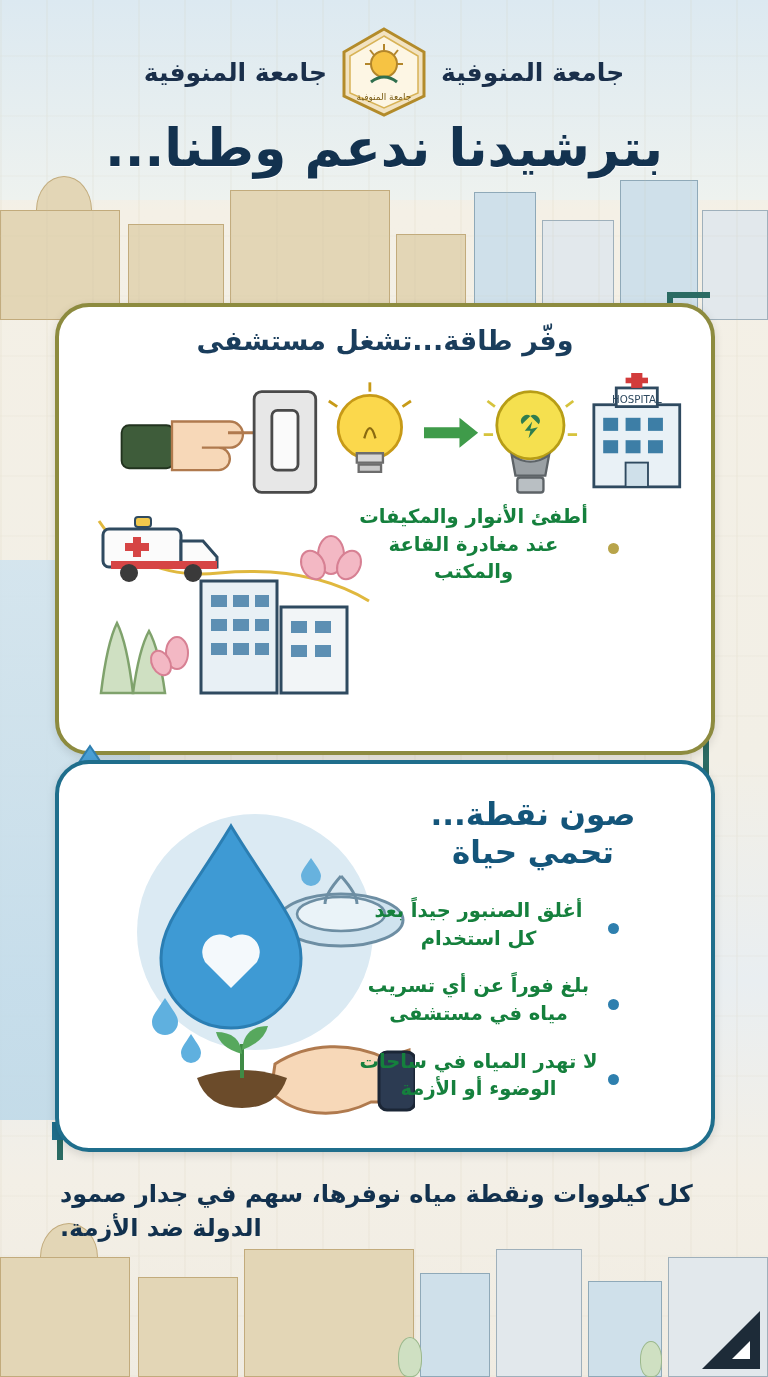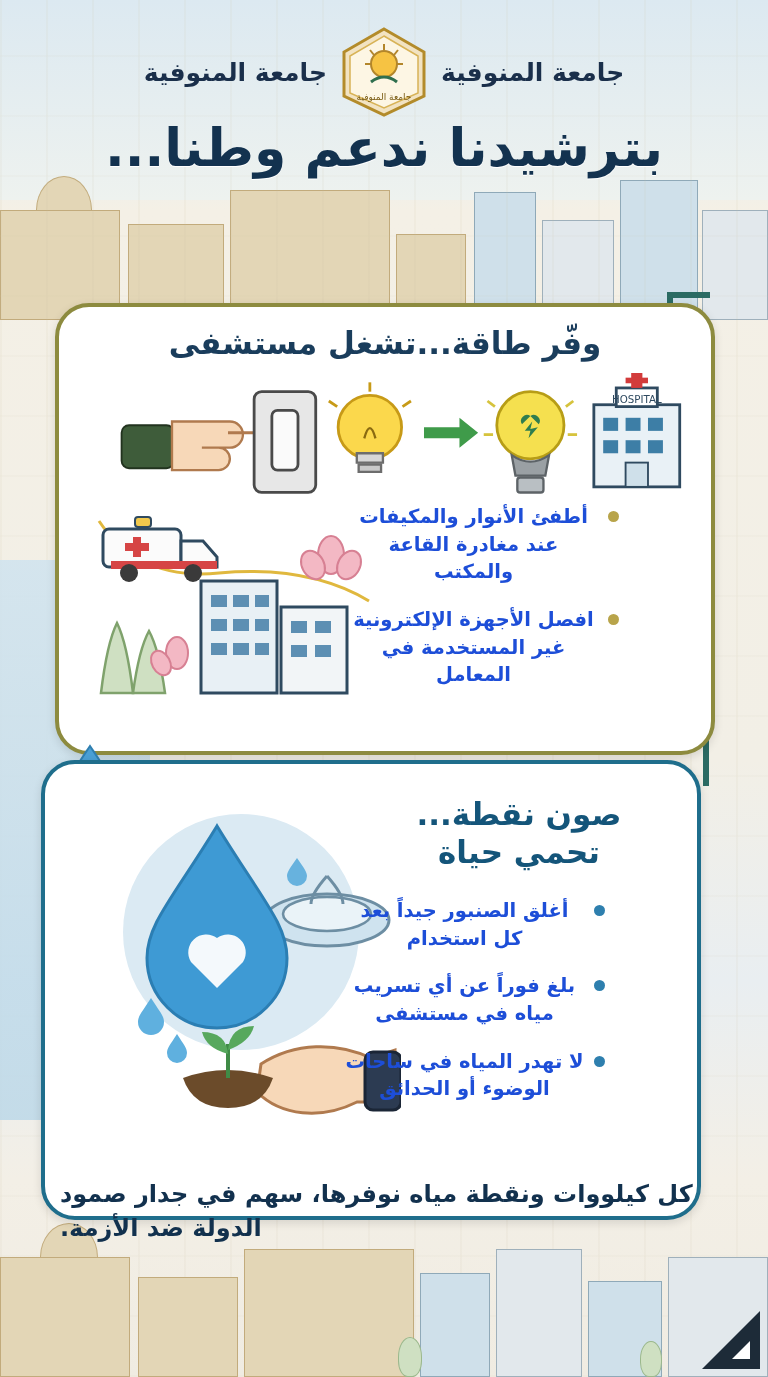--- a/index.html
+++ b/index.html
@@ -78,44 +78,44 @@
     position:absolute;
     background:#ffffff;
     border-radius:34px;
     box-shadow:0 3px 10px rgba(0,0,0,.12);
   }
   #energy-card {
     left:55px; top:303px; width:660px; height:452px;
     border:4px solid #8d8b3f;
   }
   #water-card {
-    left:41px; top:760px; width:660px; height:460px;
+    left:55px; top:760px; width:660px; height:392px;
     border:4px solid #1f6e8c;
   }
   .card-title {
     position:absolute; left:0; right:0; top:18px;
-    text-align:center; font-size:31px; font-weight:bold;
+    text-align:center; font-size:27px; font-weight:bold;
   }
   #energy-card .card-title { color:#1a3d5c; }
 
   .wtitle {
     position:absolute; right:28px; top:32px; width:300px;
     text-align:center; font-size:31px; font-weight:bold; color:#14557a;
     line-height:1.22;
   }
 
   
   ul.tips {
     list-style:none; margin:0; padding:0;
     position:absolute;
   }
   ul.tips li {
-    display:flex; align-items:flex-start; gap:10px;
+    display:flex; align-items:center; gap:10px;
     margin-bottom:20px;
-    font-size:19.5px; line-height:1.42; color:#1d4ed8; font-weight:600;
+    font-size:19.5px; line-height:1.42; color:#15803d; font-weight:600;
     text-align:center;
     justify-content:flex-start;
   }
   ul.tips li .dot {
     width:11px; height:11px; border-radius:50%;
     margin-top:8px; flex:0 0 auto;
   }
   #energy-tips { right:92px; top:196px; width:270px; }
   #energy-tips .dot { background:#b8a44a; }
   #energy-tips li span.txt { display:block; width:100%; }
@@ -335,24 +335,20 @@
         <ellipse cx="80" cy="160" rx="9" ry="13" transform="rotate(-28 80 160)"></ellipse>
       </g>
     </g>
   </svg>
 
   <ul class="tips" id="energy-tips">
     <li>
         <span class="dot"></span>
         <span class="txt">أطفئ الأنوار والمكيفات عند مغادرة القاعة والمكتب</span>
       </li>
-    <li>
-        <span class="dot"></span>
-        <span class="txt">افصل الأجهزة الإلكترونية غير المستخدمة في المعامل</span>
-      </li>
   </ul>
 </section>
 
 <svg style="position:absolute;left:68px;top:742px;" width="44" height="52">
   <path d="M22 4 C34 22 40 30 40 38 a18 18 0 0 1 -36 0 c0 -8 6 -16 18 -34 z" fill="#4a9fd4" stroke="#2f7fb0" stroke-width="2"></path>
 </svg>
 
 <section class="card" id="water-card">
   <div class="wtitle">
     <div>صون نقطة...</div>
@@ -396,19 +392,19 @@
     <li>
         <span class="dot"></span>
         <span class="txt">أغلق الصنبور جيداً بعد كل استخدام</span>
       </li>
     <li>
         <span class="dot"></span>
         <span class="txt">بلغ فوراً عن أي تسريب مياه في مستشفى</span>
       </li>
     <li>
         <span class="dot"></span>
-        <span class="txt">لا تهدر المياه في ساحات الوضوء أو الحدائق</span>
+        <span class="txt">لا تهدر المياه في ساحات الوضوء أو الأزمة</span>
       </li>
   </ul>
 </section>
 
 <div class="footer">كل كيلووات ونقطة مياه نوفرها، سهم في جدار صمود الدولة ضد الأزمة.</div>
 <div class="corner-badge"></div>
 
 </body></html>

